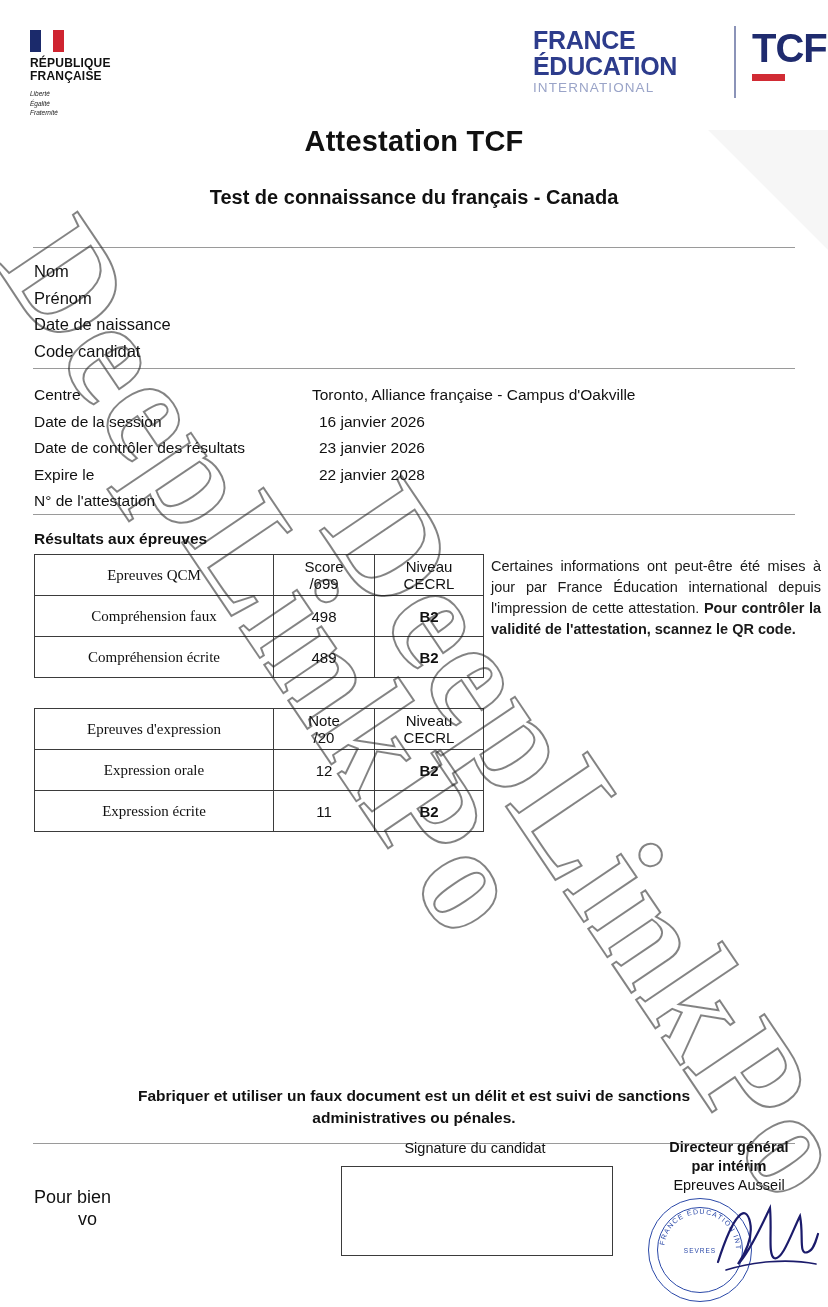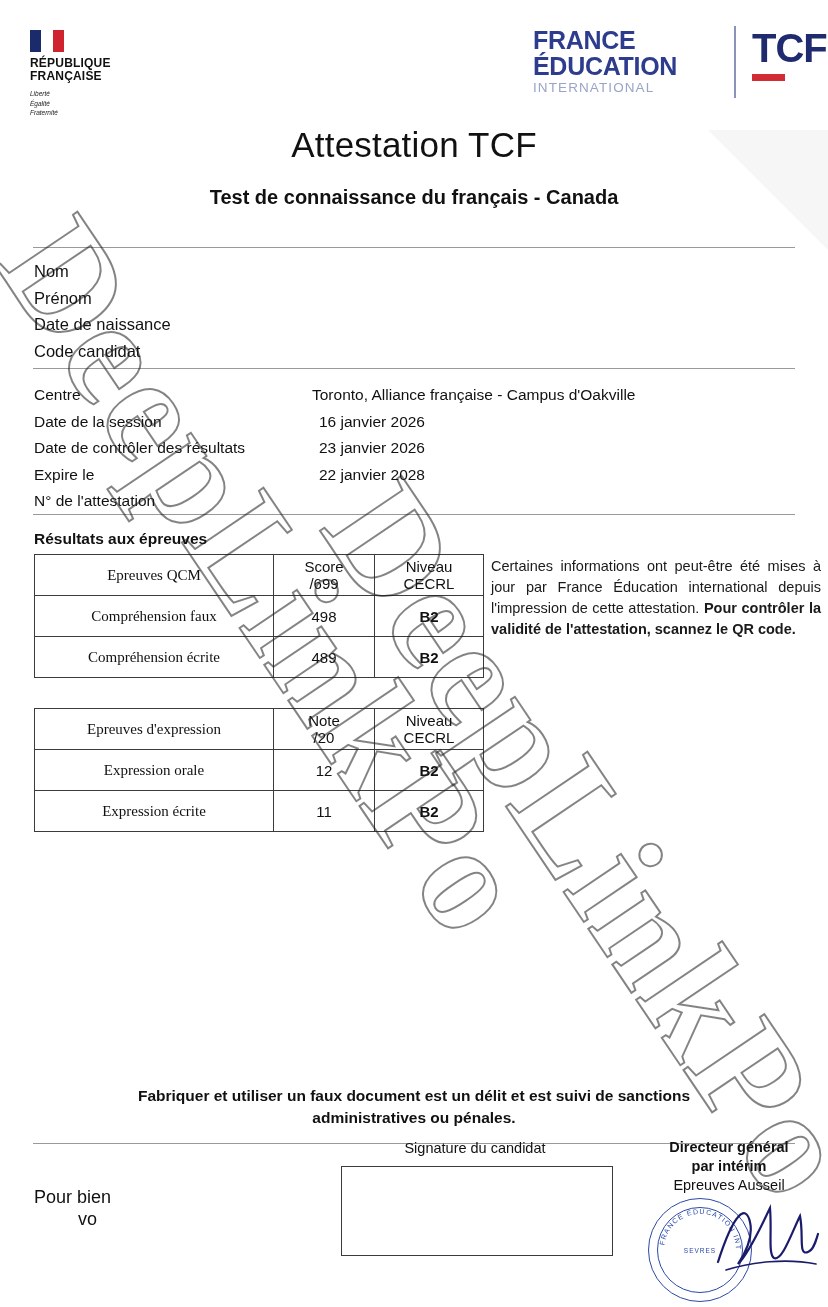--- a/index.html
+++ b/index.html
@@ -101,22 +101,22 @@
     margin-top: 6px;
   }
 
   
   .doc-title {
     position: absolute;
     top: 125px;
     left: 0;
     right: 0;
     text-align: center;
-    font-size: 35px;
-    font-weight: normal;
+    font-size: 29px;
+    font-weight: bold;
     letter-spacing: .2px;
   }
   .doc-subtitle {
     position: absolute;
     top: 186px;
     left: 0;
     right: 0;
     text-align: center;
     font-size: 20px;
     font-weight: bold;

